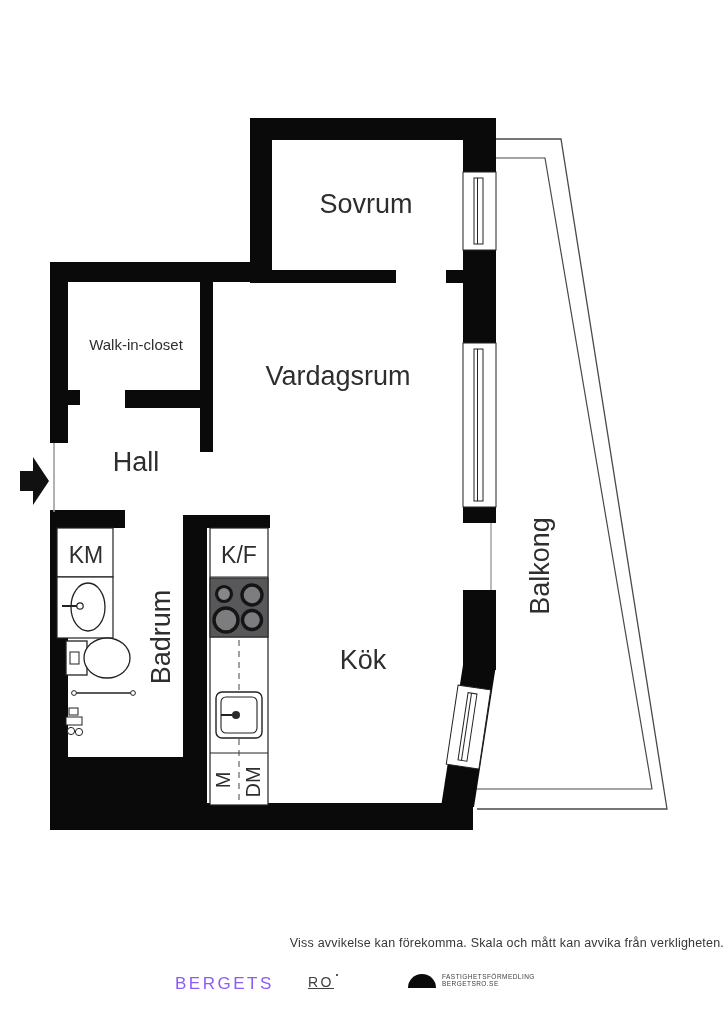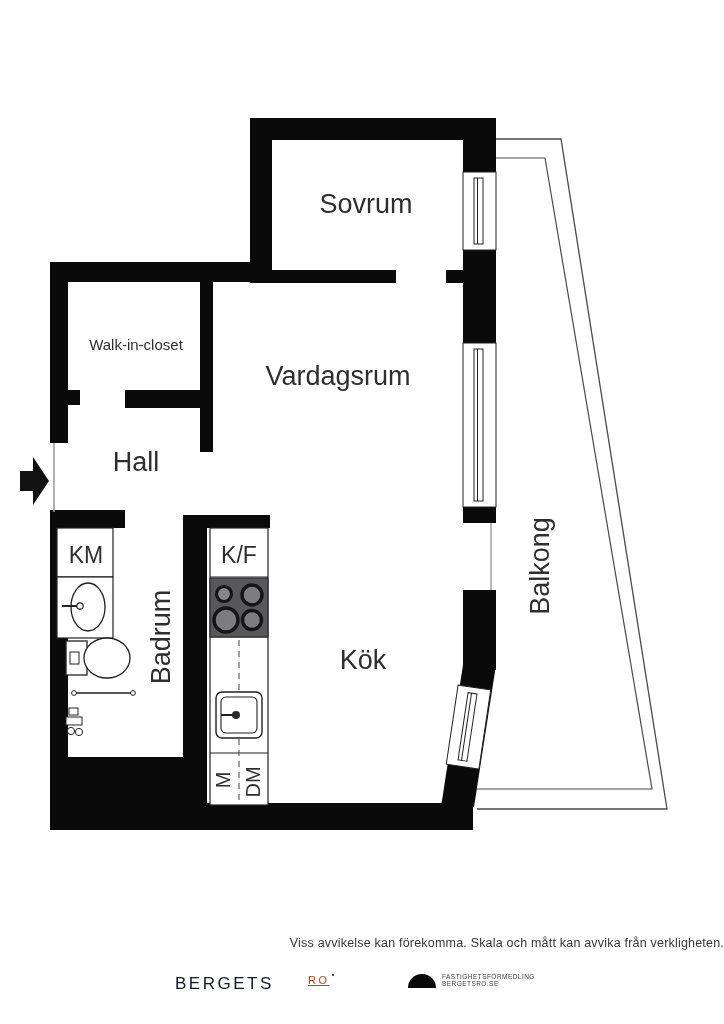--- a/index.html
+++ b/index.html
@@ -14,25 +14,25 @@
   .room-label { font-size:27px; }
   .room-label-small { font-size:15px; }
   .appl-label { font-size:23px; }
   .appl-label-sm { font-size:20px; }
   .disclaimer {
     position:absolute; left:0; top:936px; width:724px;
     text-align:right; font-size:12.5px; color:#373737; letter-spacing:0.2px;
   }
   .brand-bergets {
     position:absolute; left:175px; top:974px;
-    font-size:17px; color:#0f172a; letter-spacing:2.5px;
+    font-size:17px; color:#8b5cf6; letter-spacing:2.5px;
   }
   .brand-ro {
     position:absolute; left:308px; top:974px;
-    font-size:11px; color:#c2410c; letter-spacing:2.5px;text-decoration:underline;
+    font-size:14px; color:#404040; letter-spacing:2.5px;text-decoration:underline;
   }
   .brand-ro .tick {
     position:absolute; right:-4px; top:0px;
     width:2px; height:2px; background:#1f1f1f; border-radius:50%;
   }
   .logo-group { position:absolute; left:408px; top:972px; display:flex; align-items:center; }
   .dome {
     width:28px; height:14px; background:#0a0a0a;
     border-radius:14px 14px 0 0; margin-right:6px; margin-top:2px;
   }

